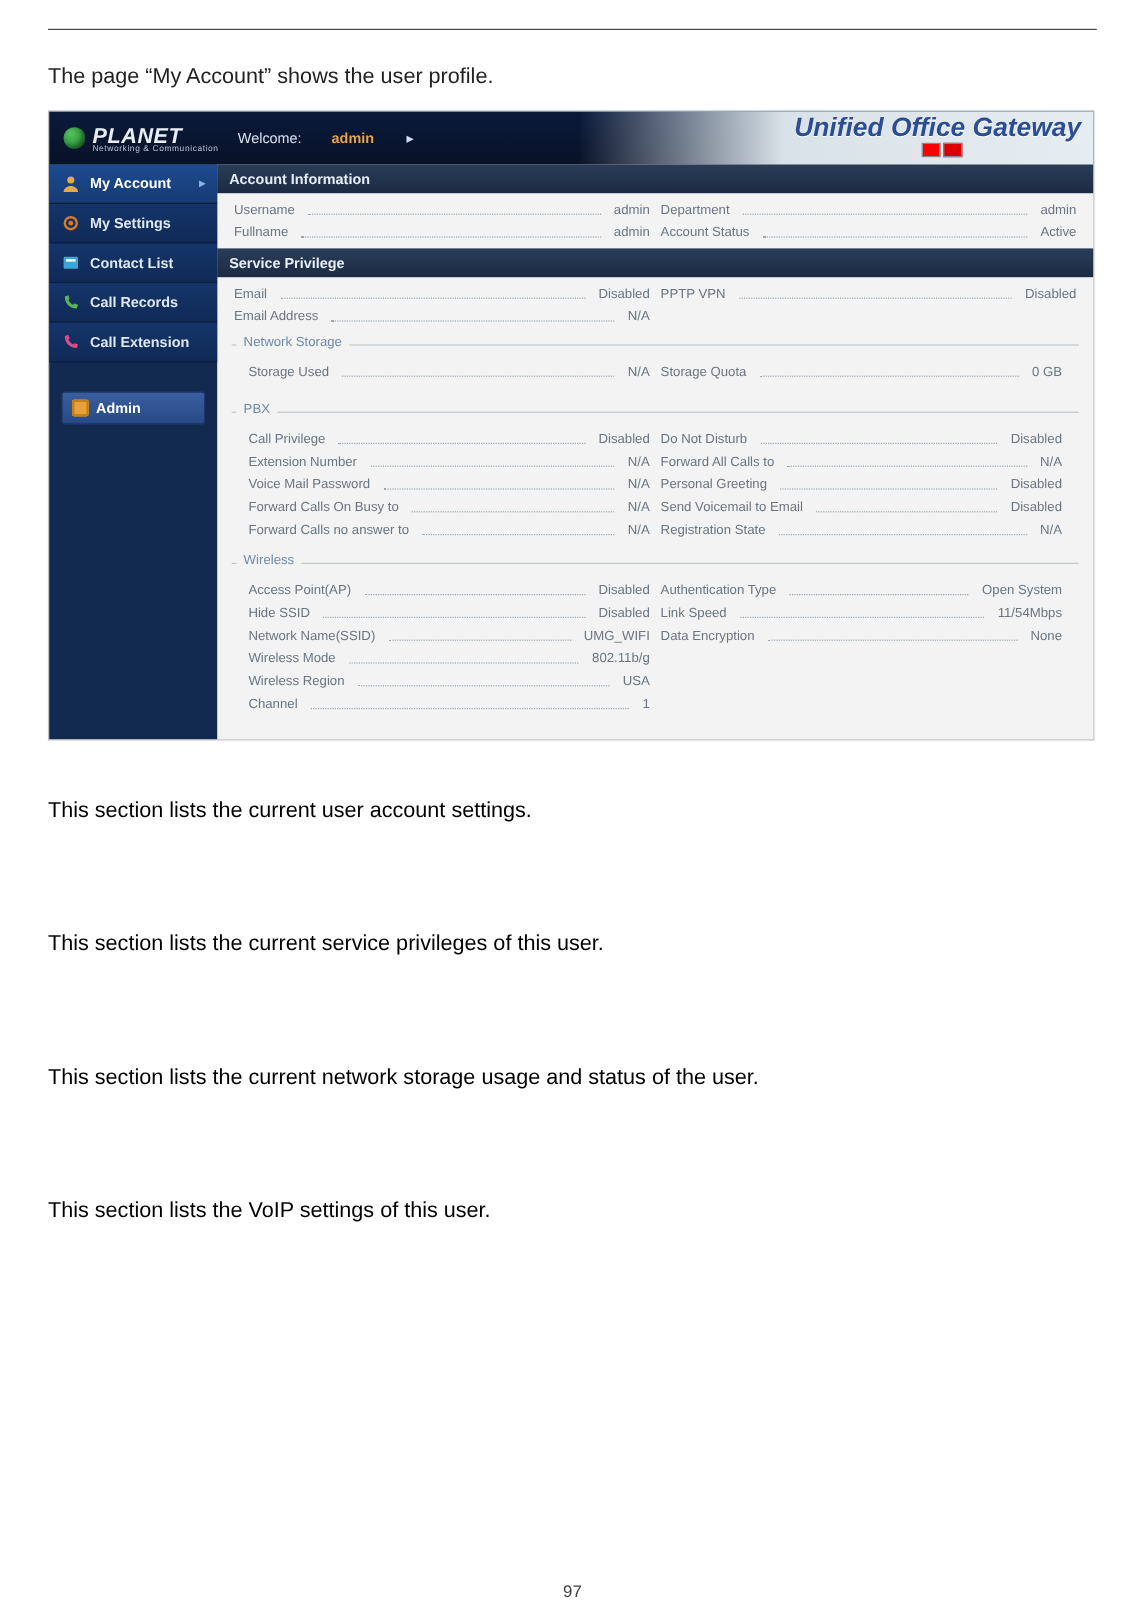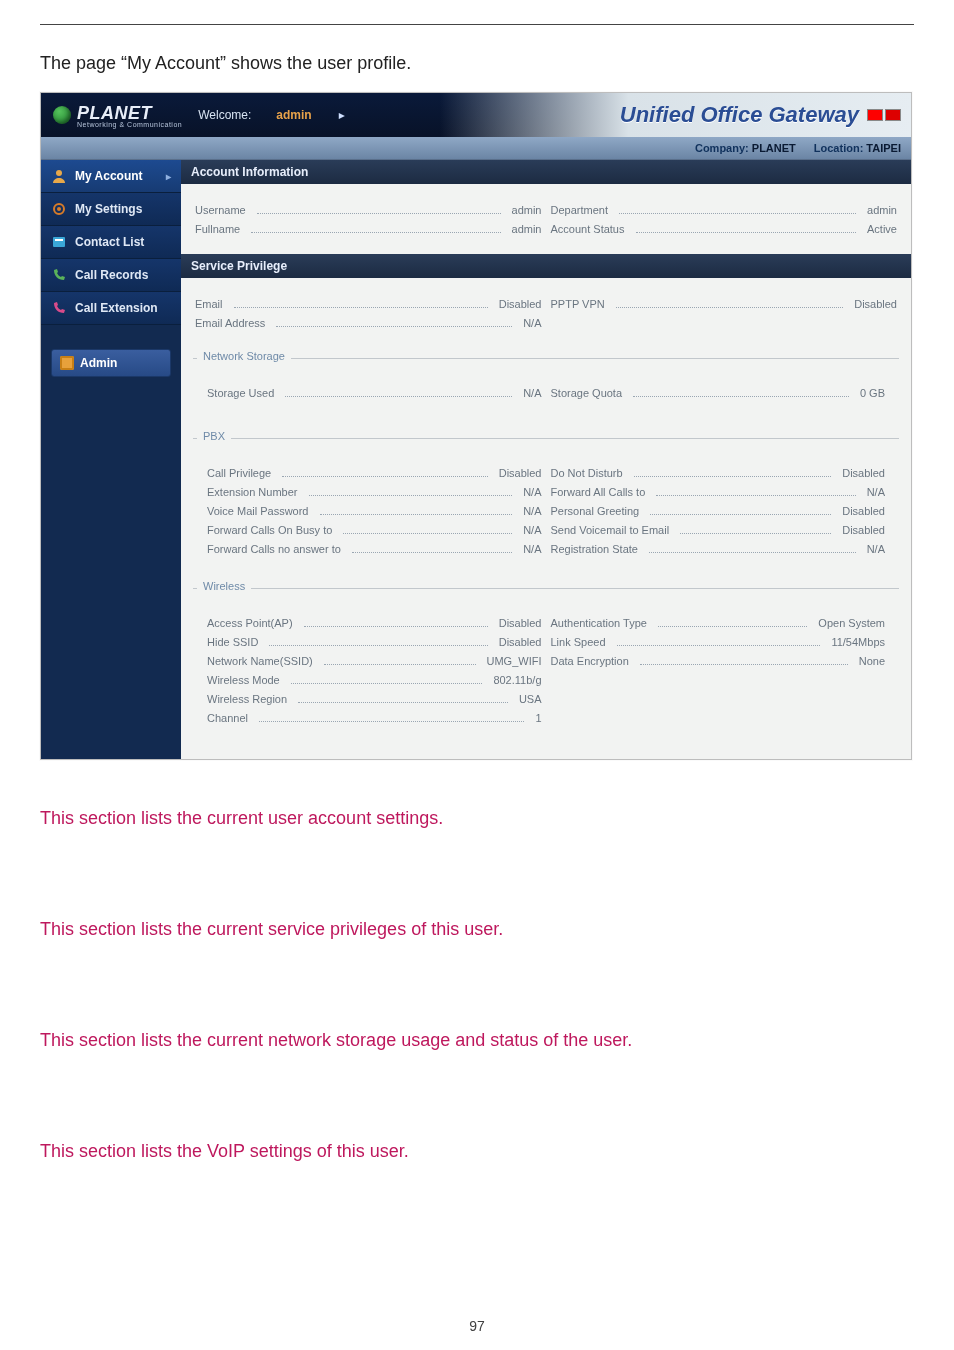--- a/index.html
+++ b/index.html
@@ -87,20 +87,21 @@
     display:flex;align-items:center;
     padding-right:10px;
     color:#2a4d94;
     font-weight:bold;font-style:italic;
     font-size:22px;
     text-shadow:0 1px 0 #fff;
     background:linear-gradient(90deg, transparent 0%, #d9e2e8 40%, #e6edf2 100%);
     height:100%;
     padding-left:180px;
     position:relative;
+    flex-direction:column;
   }
   .flags{display:flex;gap:2px;margin-left:8px;}
   .flag{width:14px;height:10px;border:1px solid #888;background:#fff;}
   .flag.tw{background:linear-gradient(#fe0000,#fe0000);}
   .flag.cn{background:#d00;}
   
   .ss-bar{
     height:22px;background:linear-gradient(#8fa8c6,#6b85a5);
     display:flex;justify-content:flex-end;align-items:center;
     font-size:11px;color:#0e2244;
@@ -162,36 +163,36 @@
   }
   .dotted-row .dots{
     flex:1 1 auto;
     border-bottom:1px dotted var(--dotted);
     height:10px;margin:0 3px 2px 3px;
   }
   .dotted-row .dv{flex:0 0 auto;white-space:nowrap;}
   .two-col{
     display:grid;grid-template-columns:1fr 1fr;
     column-gap:9px;
-    padding:16px 14px;
+    padding:4px 14px;
   }
   .two-col .dotted-row{padding:3px 0;}
   .fs{
     margin:10px 12px 4px 12px;
     border:none;border-top:1px solid var(--divider);
     position:relative;padding-top:8px;
   }
   .fs .legend{
     position:absolute;top:-9px;left:4px;
     background:var(--content-bg);
     padding:0 6px;color:var(--fieldset-title);
     font-size:11px;
   }
   .body-text{
-    font-size:18px;color:#be185d;
+    font-size:18px;color:#000000;
     margin:48px 0 0 0;
   }
   .body-text.spaced{margin-top:90px;}
   .pgnum{
     position:absolute;left:0;right:0;bottom:16px;
     text-align:center;font-size:14px;color:#404040;
   }
   
   svg{display:block;}
 </style>
@@ -220,30 +221,20 @@
       </div>
       <div class="title-right">
         <span>Unified Office Gateway</span>
         <span class="flags">
           <span class="flag tw"></span>
           <span class="flag cn"></span>
         </span>
       </div>
     </div>
 
-    <div class="ss-bar">
-      <span>
-        <span class="loc-label">Company:</span>
-        <b>PLANET</b>
-      </span>
-      <span>
-        <span class="loc-label">Location:</span>
-        <b>TAIPEI</b>
-      </span>
-    </div>
 
     <div class="ss-body">
 
       <div class="sidebar">
         <div class="nav-item active">
           <span class="ico">
             <svg viewBox="0 0 16 16">
                 <circle cx="8" cy="5" r="3" fill="#e7a84a"></circle>
                 <path d="M2 15c0-3 3-5 6-5s6 2 6 5" fill="#e7a84a"></path>
               </svg>

